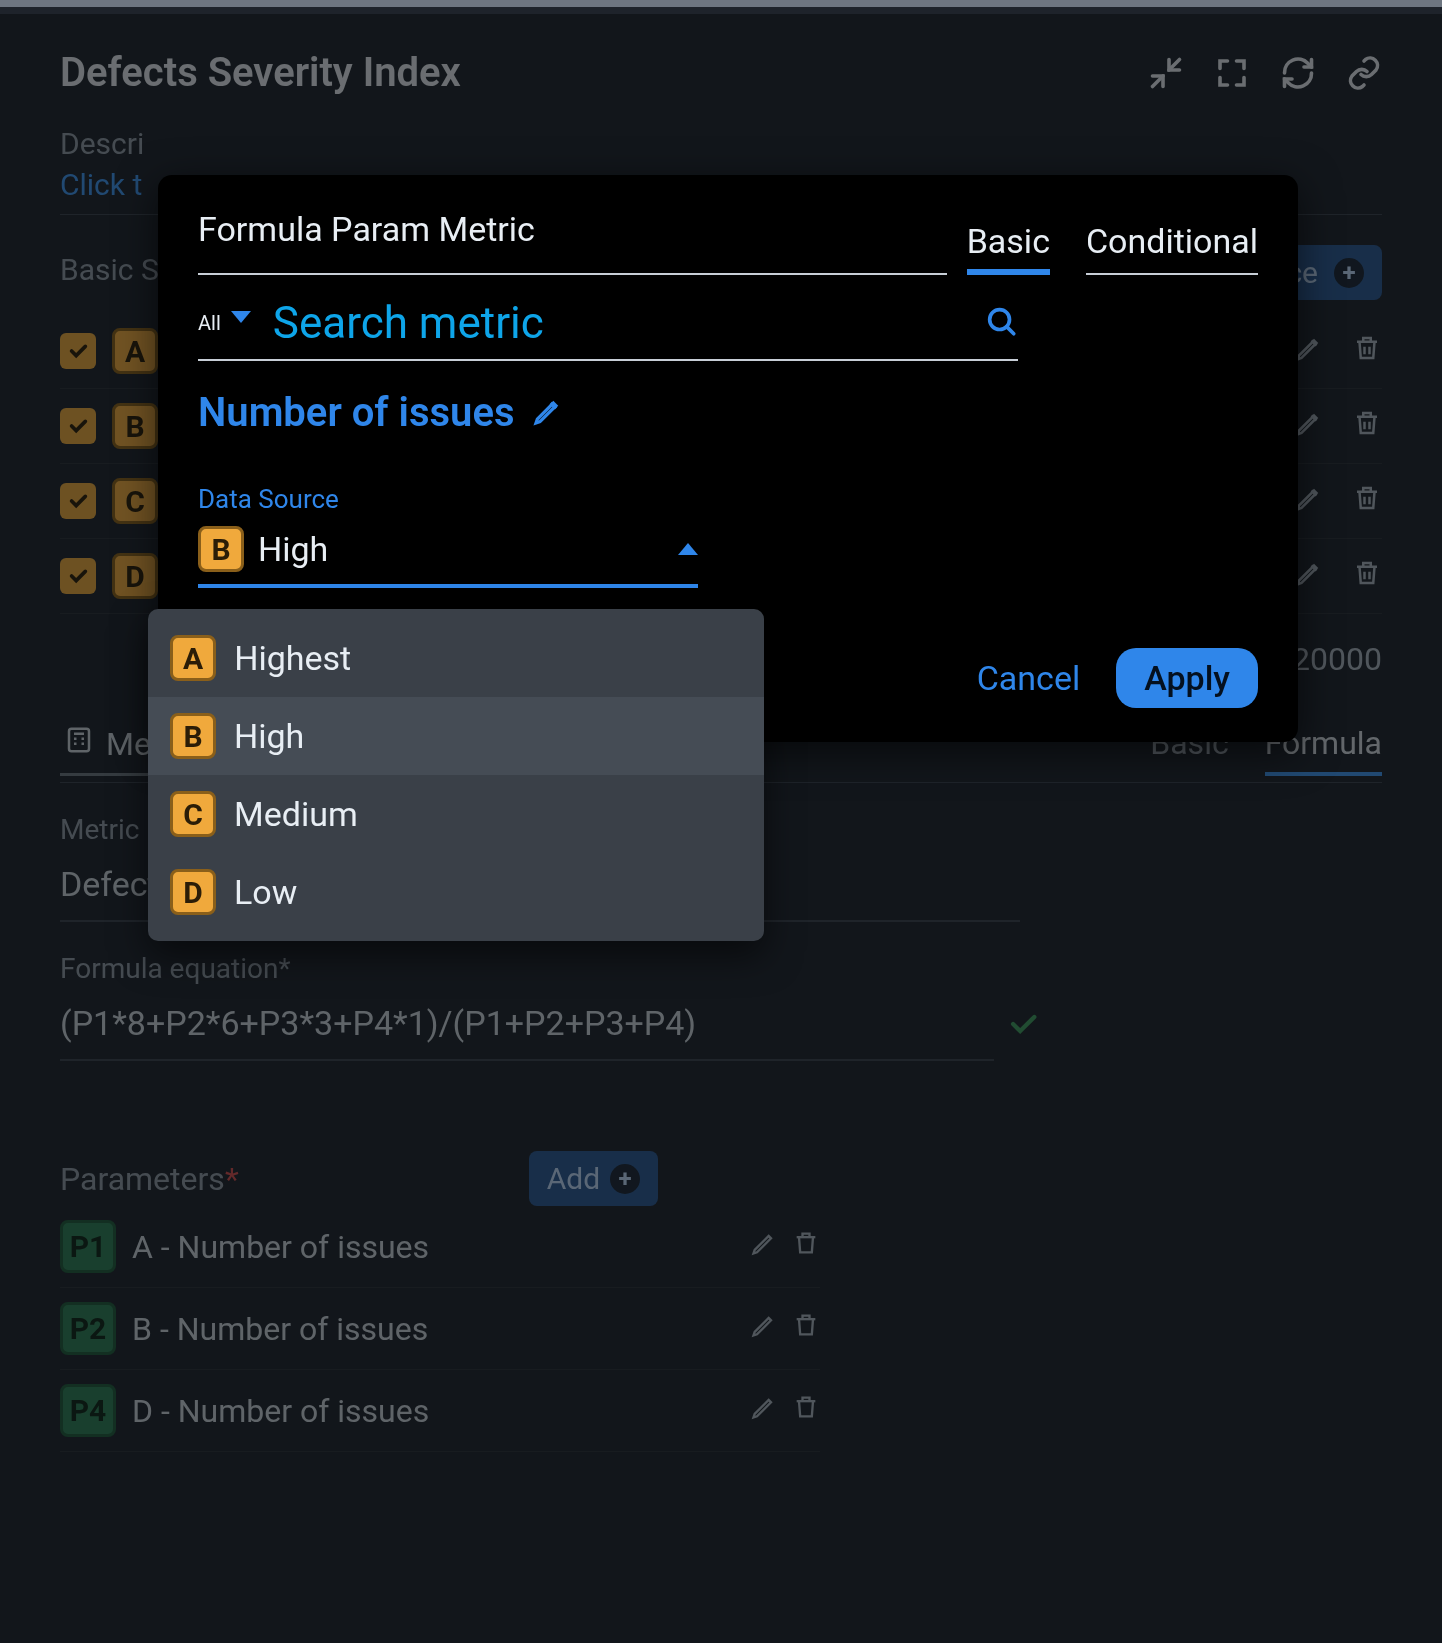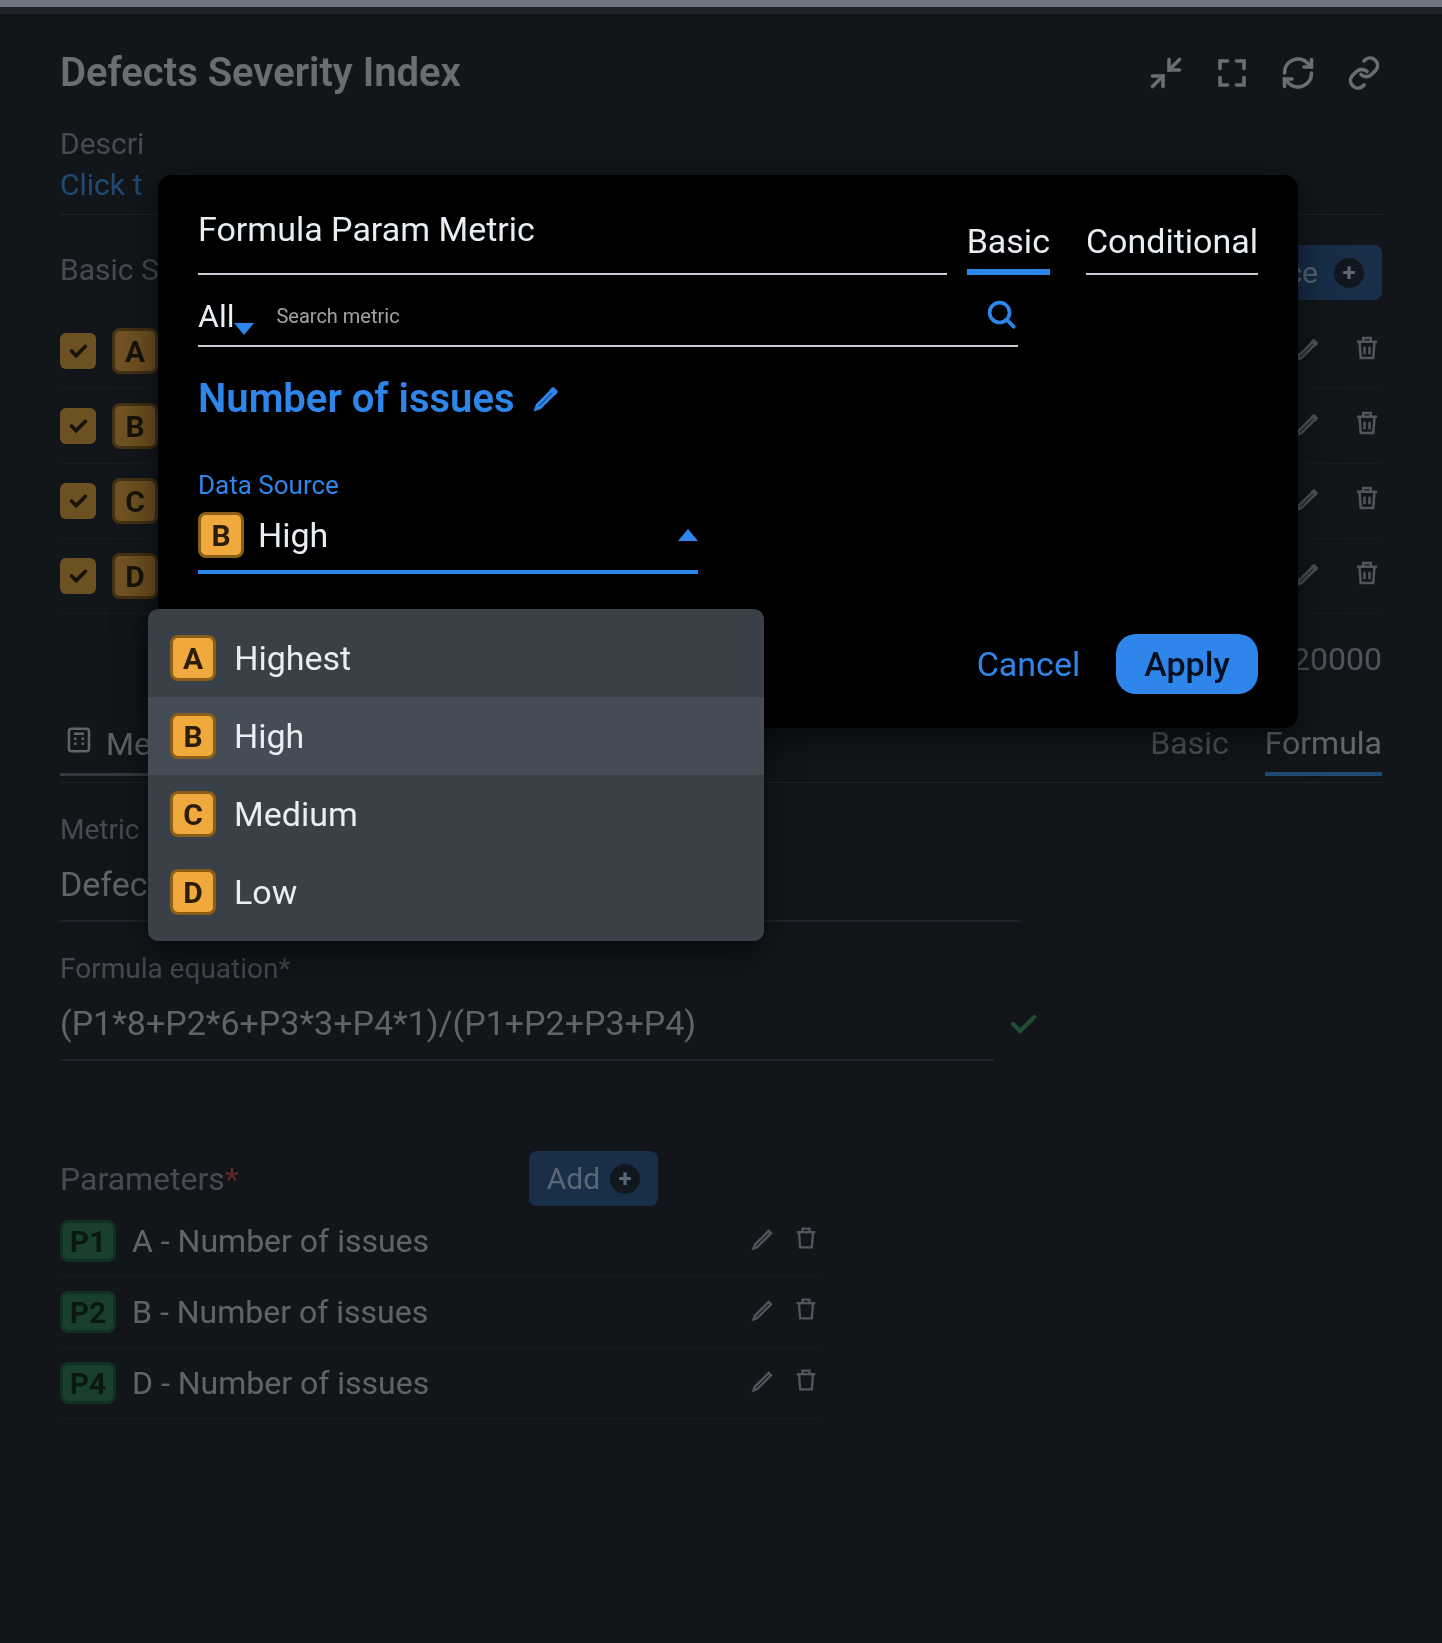--- a/index.html
+++ b/index.html
@@ -226,21 +226,21 @@
       gap:16px;
       padding: 14px 0;
       border-bottom:1px solid #2a2f37;
       max-width: 760px;
     }
     .p-badge {
       display:inline-flex;
       align-items:center;
       justify-content:center;
       min-width:56px;
-      height:42px;
+      height:53px;
       border-radius:8px;
       font-weight:700;
       font-size:30px;
       background:#2e7d54;
       color:#0e2417;
       border:3px solid #1f5a3a;
     }
     .param-label {
       color:#c7ced6;
       font-size:32px;
@@ -304,35 +304,36 @@
     .search-row {
       margin-top: 18px;
       display:flex;
       align-items:center;
       width: 820px;
       border-bottom:2px solid #c7ced6;
       padding: 4px 0 10px 0;
     }
     .search-all {
       color:#e8eef4;
-      font-size:32px;
+      font-size:20px;
       display:inline-flex;
-      align-items:flex-end;
+      align-items:flex-start;
+      gap:10px;
       margin-right: 22px;
     }
     .caret-down-blue {
       width:0;height:0;
       border-left:10px solid transparent;
       border-right:10px solid transparent;
       border-top:12px solid #2f86ea;
     }
     .search-input {
       flex:1;
-      color:#a3a3a3;
-      font-size:20px;
+      color:#0ea5e9;
+      font-size:44px;
     }
     .search-icon { color:#2f86ea; }
     .metric-row {
       margin-top: 28px;
       display:flex;
       align-items:center;
       gap:18px;
     }
     .metric-name {
       color:#2f86ea;

